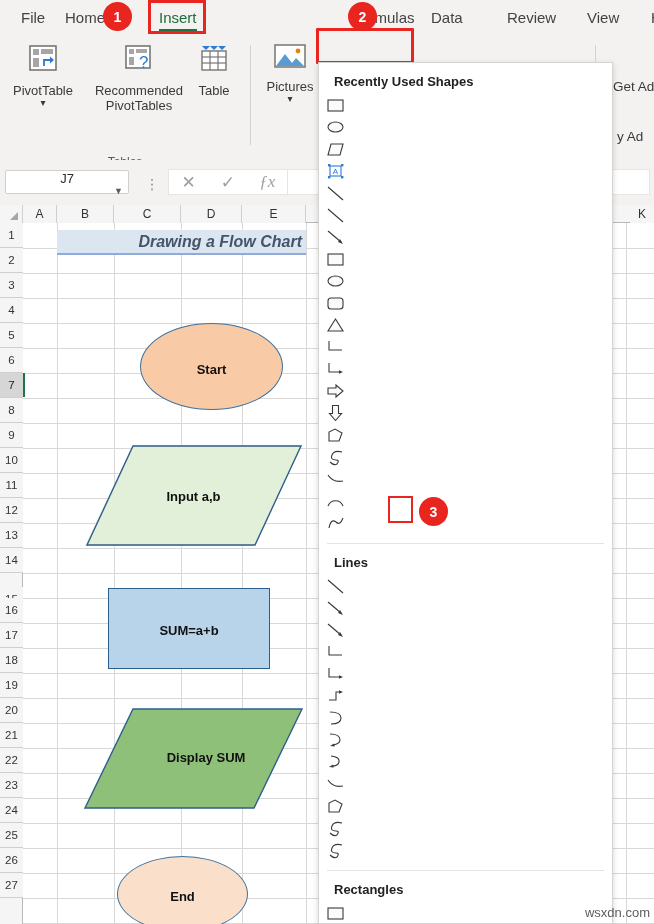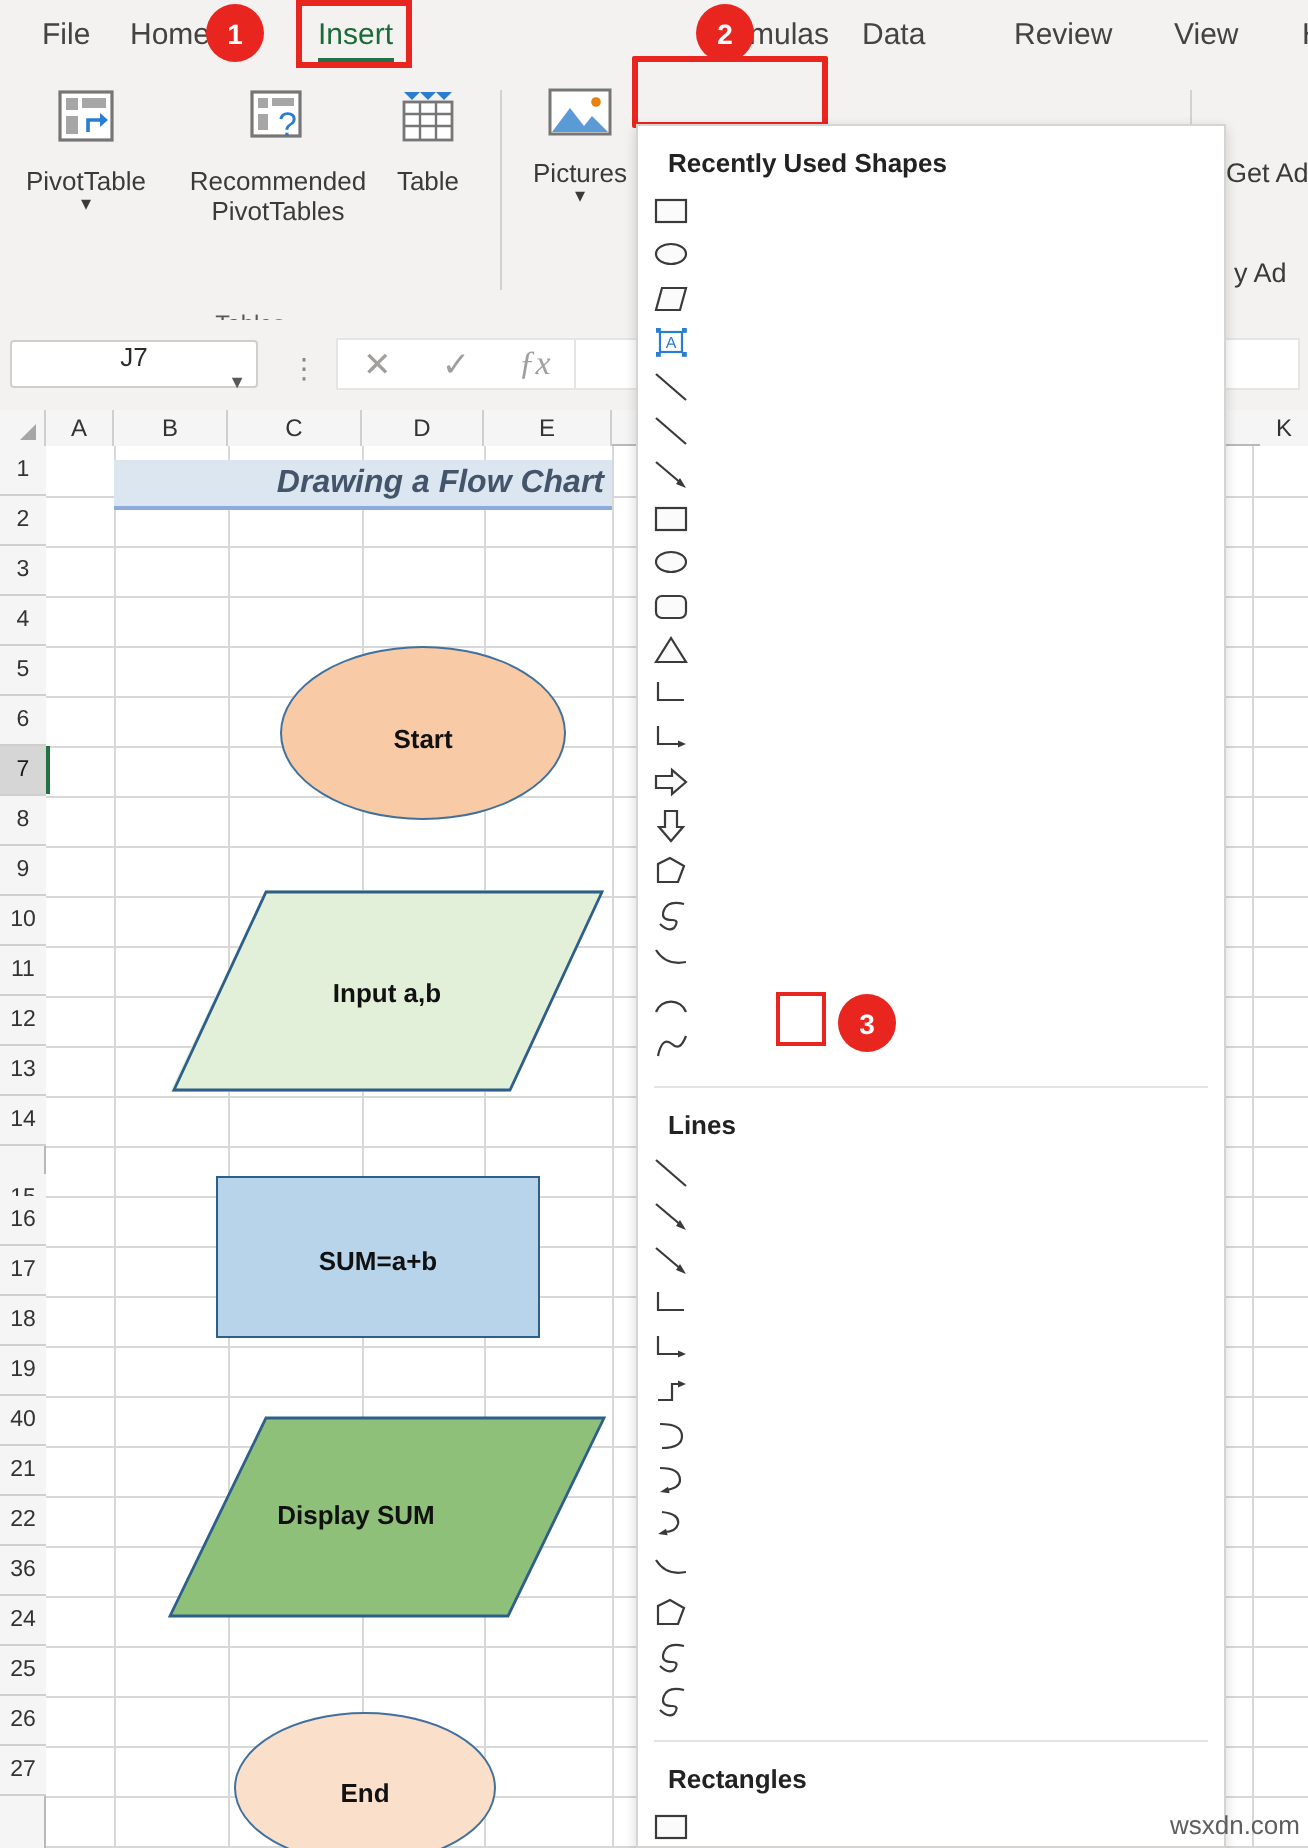--- a/index.html
+++ b/index.html
@@ -299,24 +299,24 @@
       <div class="rowcell" style="top: 225px;">10</div>
       <div class="rowcell" style="top: 250px;">11</div>
       <div class="rowcell" style="top: 275px;">12</div>
       <div class="rowcell" style="top: 300px;">13</div>
       <div class="rowcell" style="top: 325px;">14</div>
       <div class="rowcell" style="top: 364px;">15</div>
       <div class="rowcell" style="top: 375px;">16</div>
       <div class="rowcell" style="top: 400px;">17</div>
       <div class="rowcell" style="top: 425px;">18</div>
       <div class="rowcell" style="top: 450px;">19</div>
-      <div class="rowcell" style="top: 475px;">40</div>
+      <div class="rowcell" style="top: 475px;">20</div>
       <div class="rowcell" style="top: 500px;">21</div>
       <div class="rowcell" style="top: 525px;">22</div>
-      <div class="rowcell" style="top: 550px;">36</div>
+      <div class="rowcell" style="top: 550px;">23</div>
       <div class="rowcell" style="top: 575px;">24</div>
       <div class="rowcell" style="top: 600px;">25</div>
       <div class="rowcell" style="top: 625px;">26</div>
       <div class="rowcell" style="top: 650px;">27</div>
     </div>
 
   <div id="cells">
       <div class="hline" style="top: 700px;"></div>
       <div class="hline" style="top: 675px;"></div>
       <div class="hline" style="top: 650px;"></div>
@@ -369,21 +369,21 @@
     </svg>
     <div class="fc-label" style="left:62px; top:266px; width:217px;">Input a,b</div>
 
     <div class="rect" style="left:85px; top:365px; width:162px; height:81px; background:#b8d4ea;">
       <div class="fc-label" style="top:34px;">SUM=a+b</div>
     </div>
 
     <svg style="position:absolute;left:60px;top:484px;" width="222" height="104">
       <polygon points="50,2 219,2 171,101 2,101" fill="#8fc07a" stroke="#2e5f8a" stroke-width="1.4"></polygon>
     </svg>
-    <div class="fc-label" style="left:44px; top:527px; width:222px;">Display SUM</div>
+    <div class="fc-label" style="left:72px; top:527px; width:222px;">Display SUM</div>
 
     <div class="oval" style="left:94px; top:633px; width:131px; height:76px; background:#fadfcb;">
       <div class="fc-label" style="top:32px;">End</div>
     </div>
   </div>
 
   <div id="title-cell">Drawing a Flow Chart</div>
   <div id="selmark"></div>
 </div>
 

